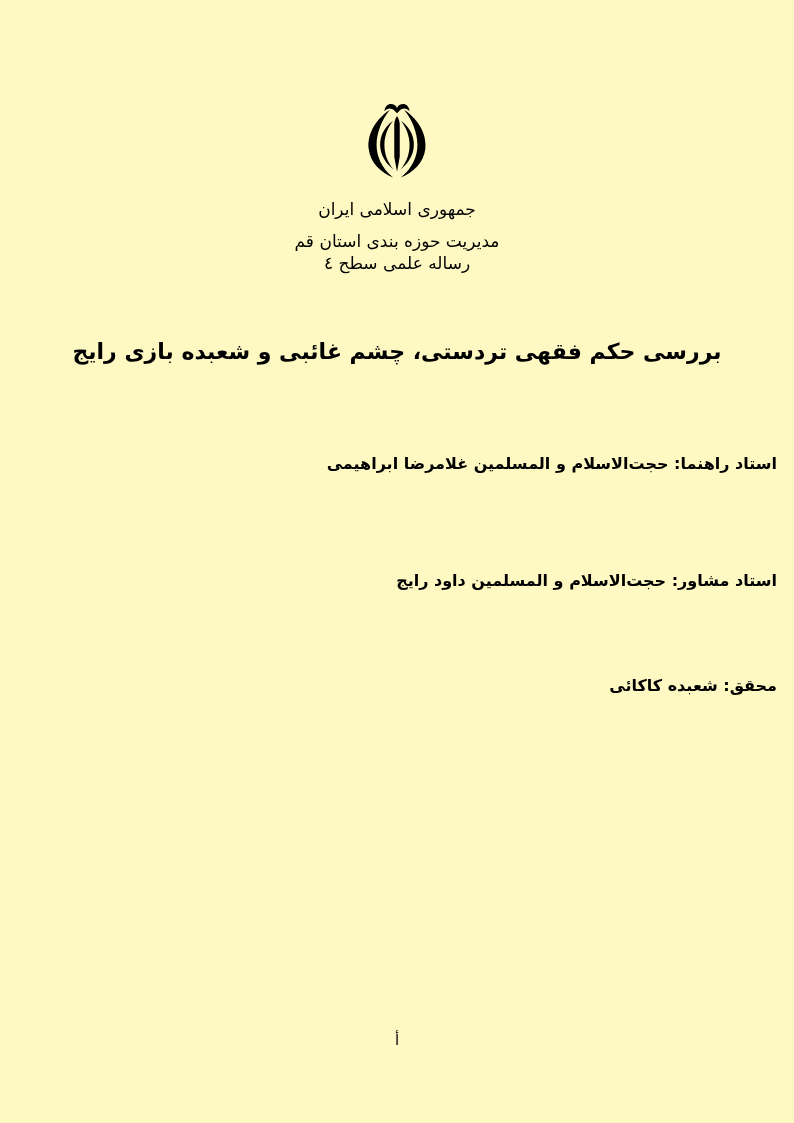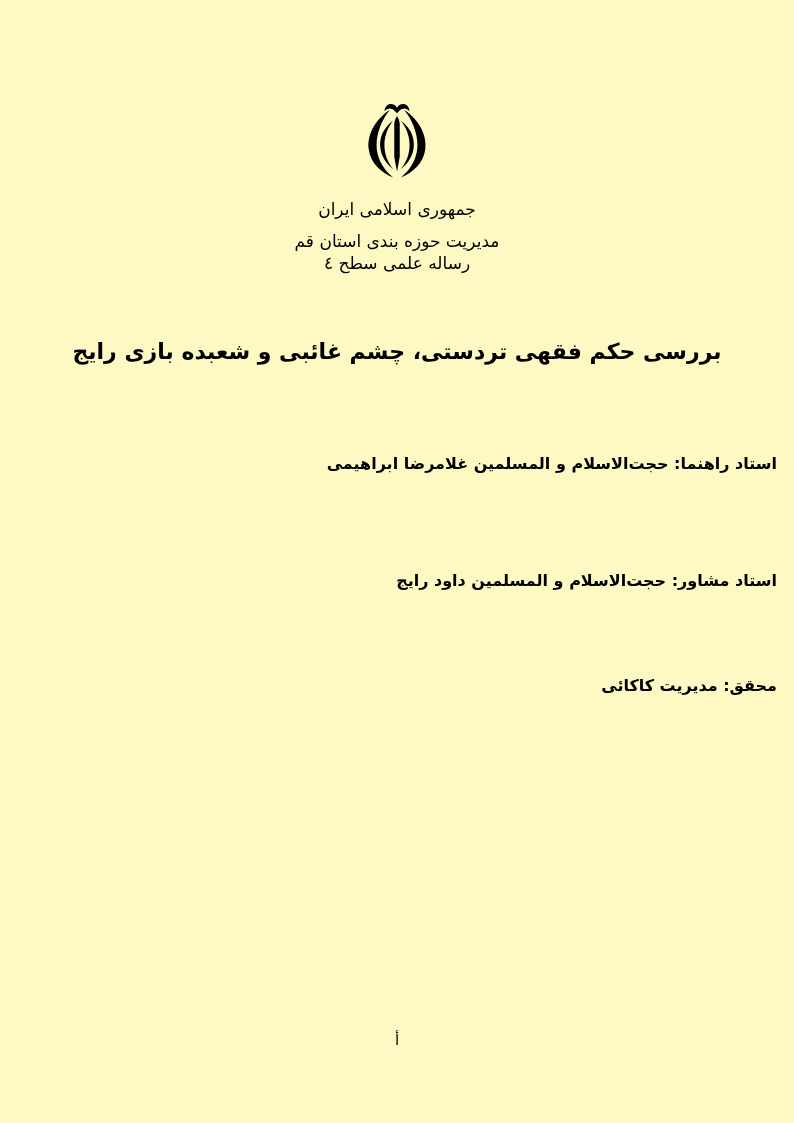--- a/index.html
+++ b/index.html
@@ -65,18 +65,18 @@
   <div class="line header-line" style="top:230px">مدیریت حوزه بندی استان قم</div>
 
   <div class="line header-line" style="top:252px">رساله علمی سطح ٤</div>
 
   <h1 class="line thesis-title" style="top:339px">بررسی حکم فقهی تردستی، چشم غائبی و شعبده بازی رایج</h1>
 
   <div class="line bold-line" style="top:454px">استاد راهنما: حجت‌الاسلام و المسلمین غلامرضا ابراهیمی</div>
 
   <div class="line bold-line" style="top:571px">استاد مشاور: حجت‌الاسلام و المسلمین داود رایج</div>
 
-  <div class="line bold-line" style="top:676px">محقق: مدیریت کاکائی</div>
+  <div class="line bold-line" style="top:676px">محقق: شعبده کاکائی</div>
 
 
   <div class="line page-number" style="top:1031px">أ</div>
 
 </div>
 
 </body></html>

